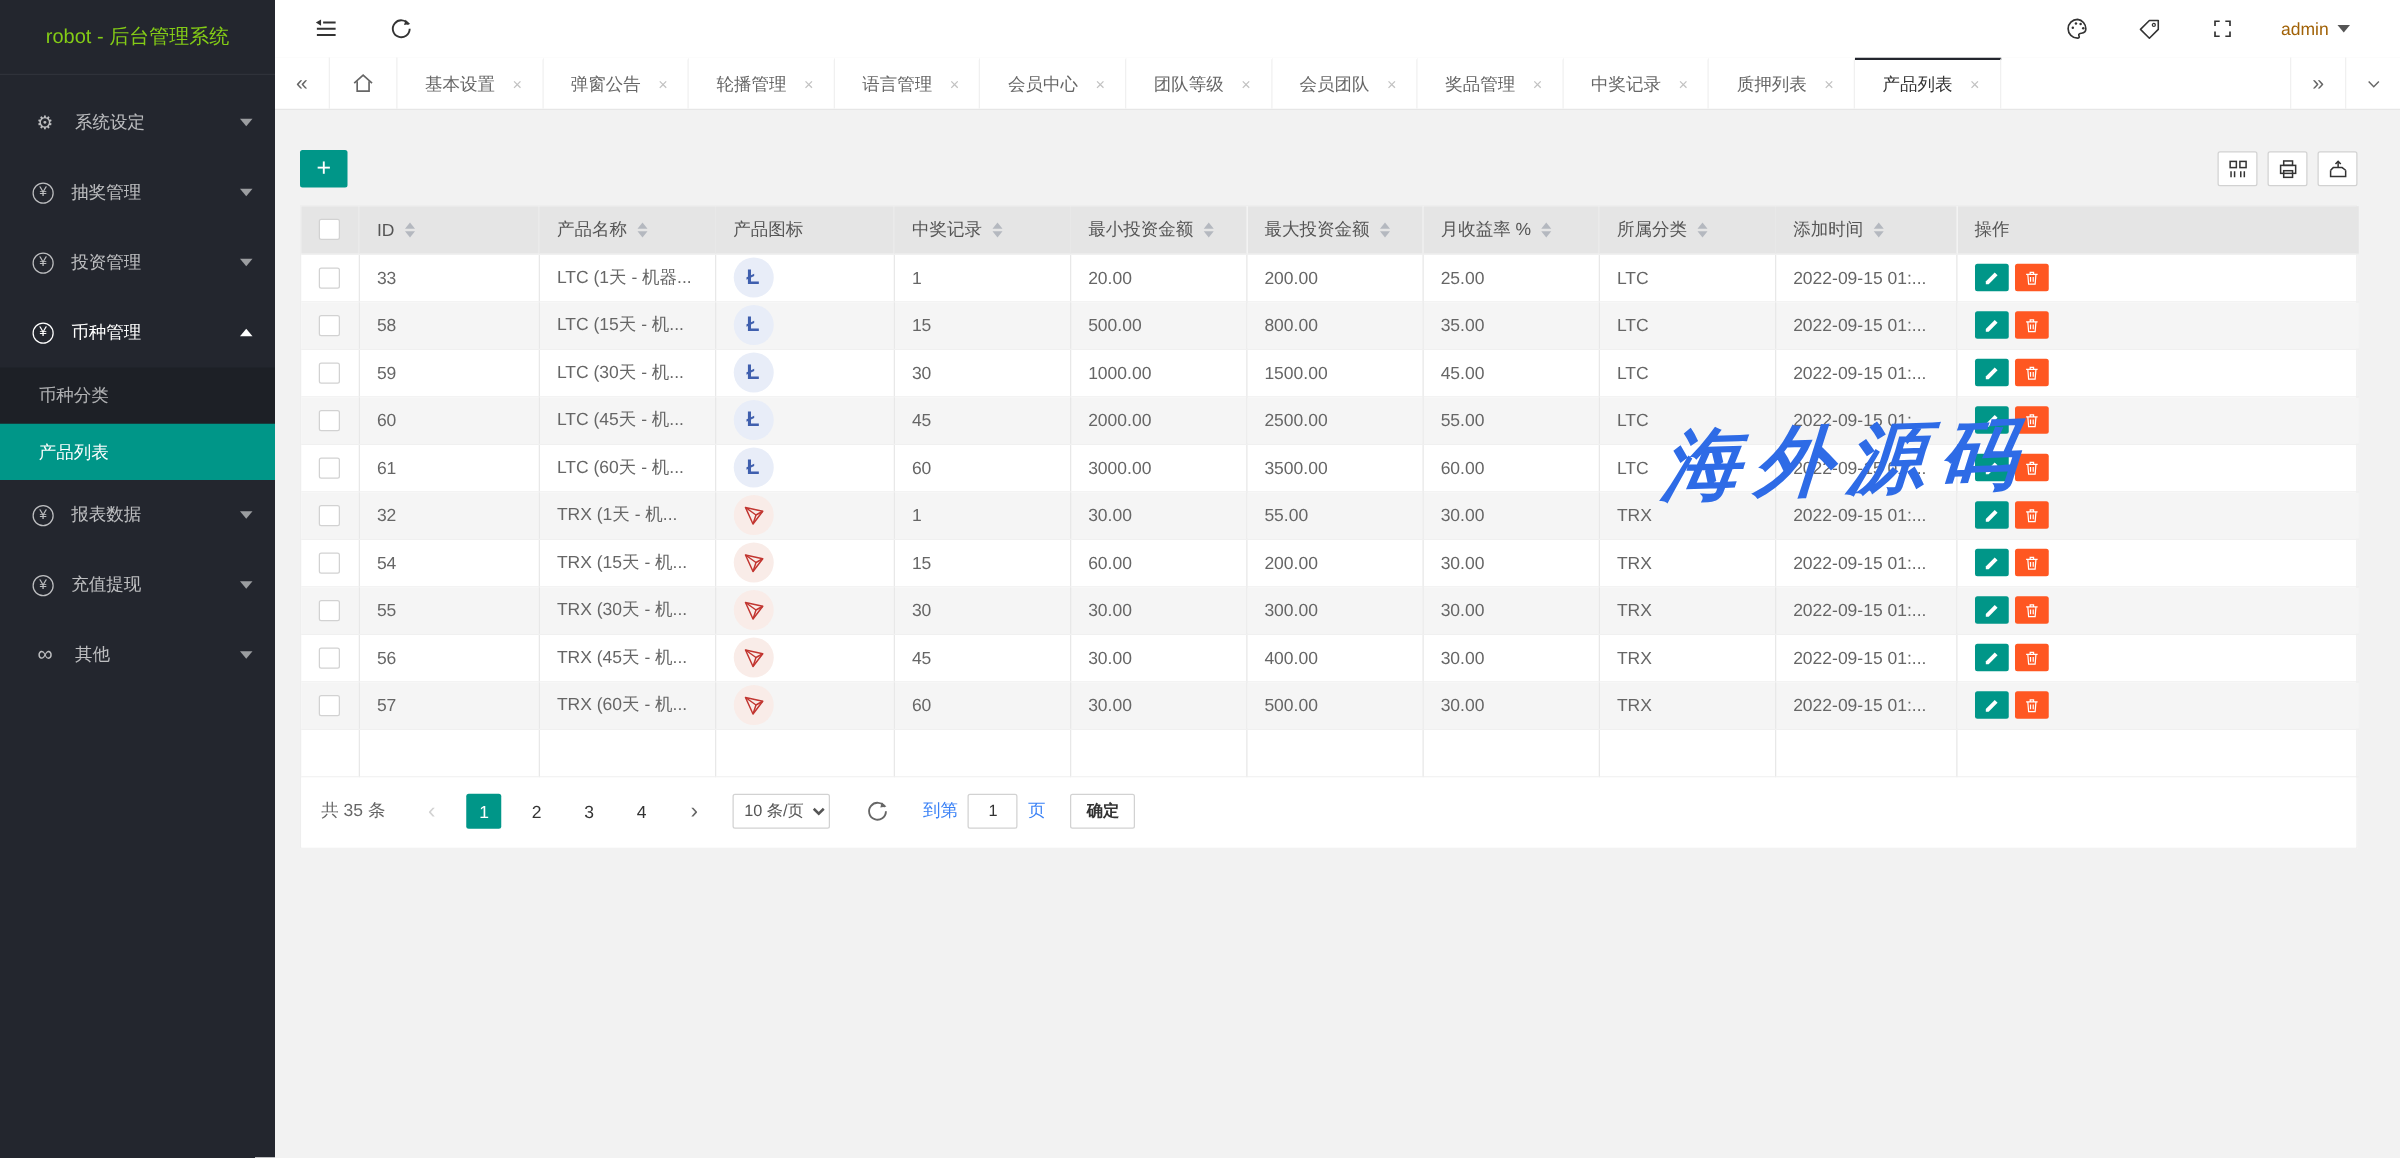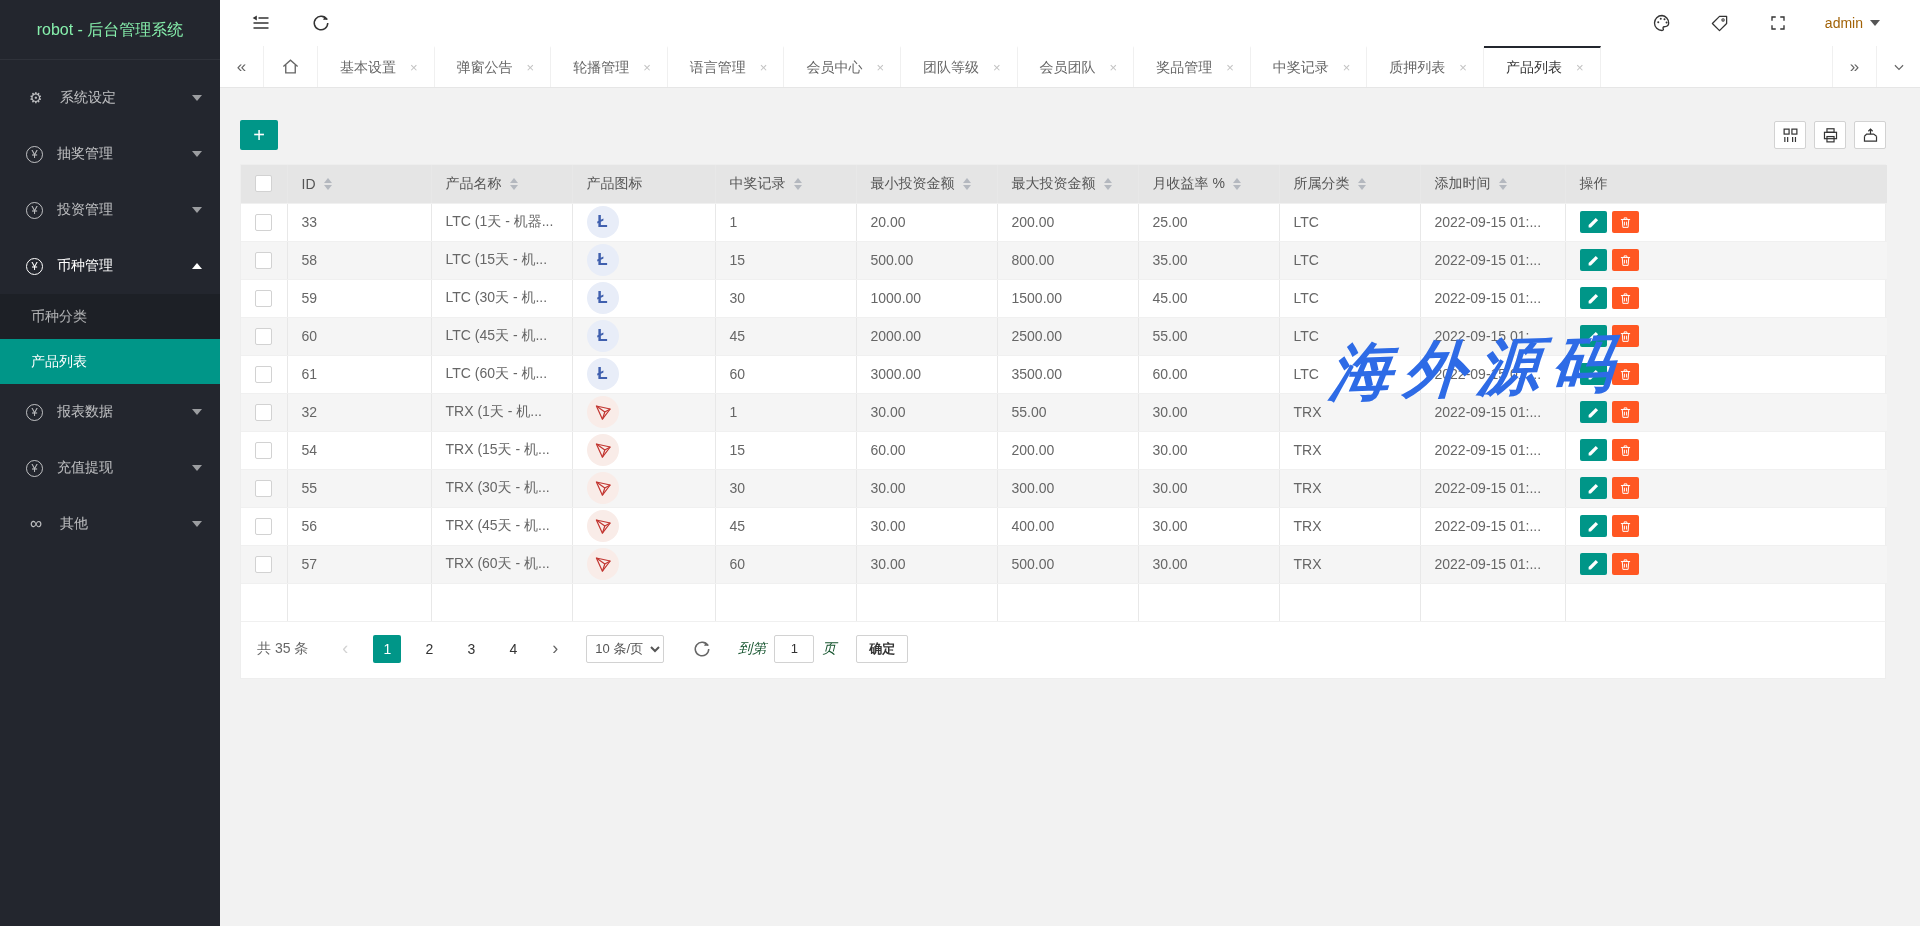--- a/index.html
+++ b/index.html
@@ -3,21 +3,21 @@
 <meta charset="utf-8">
 <style>
   * { box-sizing: border-box; margin: 0; padding: 0; }
   html,body { width:1920px; height:926px; overflow:hidden; }
   body { font-family:"Liberation Sans","DejaVu Sans",sans-serif; font-size:14px; color:#333; background:#f2f2f2; position:relative; }
 
   .app { display:flex; width:100%; height:100%; }
 
   
   .sidebar { width:220px; height:100%; background:#23262e; flex:0 0 220px; }
-  .logo { height:60px; line-height:60px; text-align:center; color:#86efac; font-size:16px; border-bottom:1px solid rgba(255,255,255,.06); white-space:nowrap; }
+  .logo { height:60px; line-height:60px; text-align:center; color:#84cc16; font-size:16px; border-bottom:1px solid rgba(255,255,255,.06); white-space:nowrap; }
   .side-nav { padding-top:10px; }
   .side-item { height:56px; display:flex; align-items:center; padding:0 18px 0 26px; color:rgba(255,255,255,.7); cursor:pointer; }
   .side-item .ic { width:20px; display:inline-flex; justify-content:center; margin-right:14px; font-size:15px; color:rgba(255,255,255,.7); }
   .side-item .coin-ic { width:17px; height:17px; border:1.4px solid rgba(255,255,255,.7); border-radius:50%; display:inline-flex; align-items:center; justify-content:center; font-size:11px; line-height:1; }
   .side-item .side-label { flex:1; font-size:14px; }
   .side-item.parent-active { color:#fff; }
   .side-item.parent-active .ic, .side-item.parent-active .coin-ic { color:#fff; border-color:#fff; }
   .arrow { width:0; height:0; border-left:5px solid transparent; border-right:5px solid transparent; }
   .arrow.down { border-top:6px solid rgba(255,255,255,.55); }
   .arrow.up { border-bottom:6px solid #fff; }
@@ -73,21 +73,21 @@
 
   
   .pager { display:flex; align-items:center; padding:13px 16px 15px; background:#fff; color:#666; }
   .pg-total { margin-right:16px; }
   .pg-btn { min-width:28px; height:28px; display:inline-flex; align-items:center; justify-content:center; margin:0 7px; cursor:pointer; color:#333; border-radius:2px; font-size:14px; }
   .pg-arrow { font-size:18px; color:#666; }
   .pg-arrow.disabled { color:#d2d2d2; cursor:default; }
   .pg-btn.active { background:#009688; color:#fff; cursor:default; }
   .pg-select { height:28px; margin:0 10px; border:1px solid #d2d2d2; border-radius:2px; color:#555; background:#fff; padding:0 4px; font-size:13px; }
   .pg-refresh { width:28px; height:28px; display:inline-flex; align-items:center; justify-content:center; cursor:pointer; margin:0 14px; }
-  .pg-goto { color:#14532d; margin:0 8px;font-style:italic; }
+  .pg-goto { color:#3b82f6; margin:0 8px; }
   .pg-input { width:40px; height:28px; border:1px solid #d2d2d2; border-radius:2px; text-align:center; color:#333; font-size:13px; }
   .pg-confirm { height:28px; padding:0 12px; margin-left:12px; background:#fff; border:1px solid #d2d2d2; border-radius:2px; color:#333; font-weight:bold; cursor:pointer; font-size:13px; }
 
   
   .watermark { position:absolute; left:1330px; top:326px; font-family:"DejaVu Serif","Liberation Serif",serif; font-style:italic; font-weight:bold; font-size:62px; letter-spacing:12px; color:#2e6be6; transform:rotate(-2deg) skewX(-6deg); z-index:20; pointer-events:none; white-space:nowrap; }
 </style>
 </head>
 <body>
 
 <div class="app">

